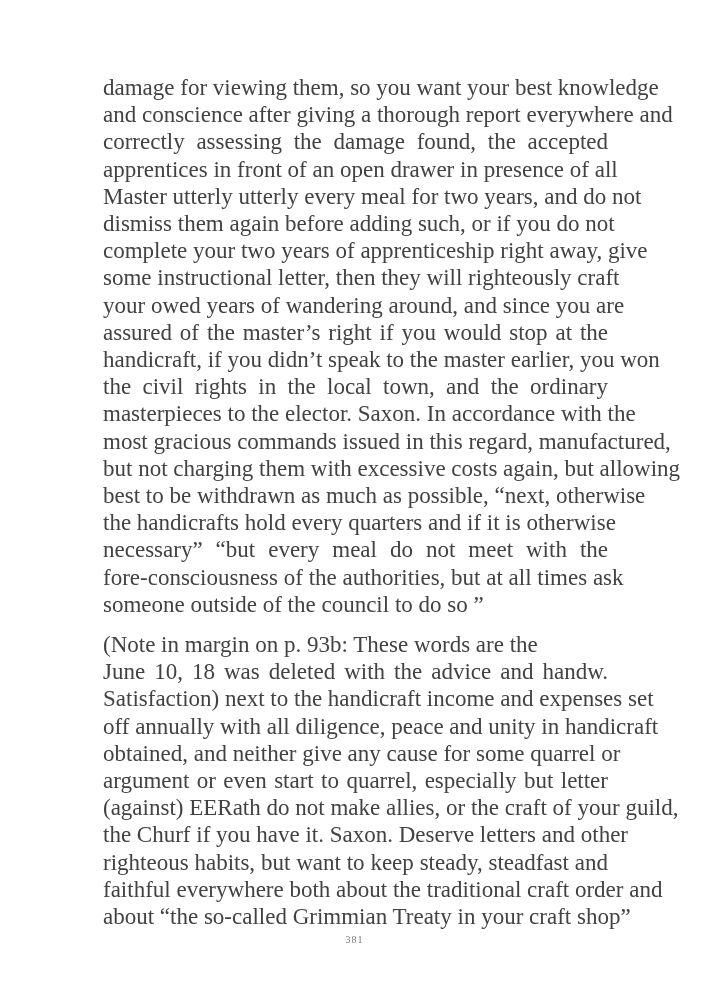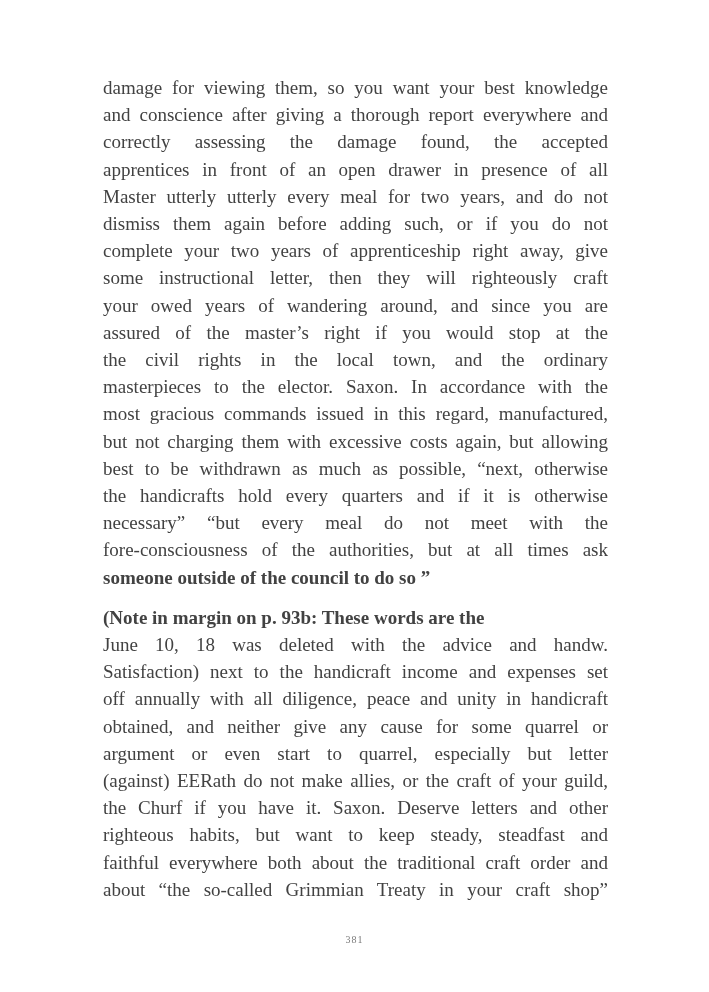--- a/index.html
+++ b/index.html
@@ -19,29 +19,28 @@
   .text-block {
     position: absolute;
     left: 103px;
     top: 74px;
     width: 505px;
   }
   .para {
     margin: 0 0 13px 0;
   }
   .line {
-    font-size: 19px;
+    font-size: 23px;
     line-height: 27.2px;
     text-align: justify;
     text-align-last: justify;
     white-space: nowrap;
   }
   .line.flush {
     text-align-last: left;
-    font-weight: bold;
   }
   .page-number {
     position: absolute;
     top: 934px;
     left: 0;
     width: 709px;
     text-align: center;
     font-size: 10px;
     color: #7a7a7a;
     letter-spacing: 1px;
@@ -57,20 +56,21 @@
       <div class="line">damage for viewing them, so you want your best knowledge</div>
       <div class="line">and conscience after giving a thorough report everywhere and</div>
       <div class="line">correctly assessing the damage found, the accepted</div>
       <div class="line">apprentices in front of an open drawer in presence of all</div>
       <div class="line">Master utterly utterly every meal for two years, and do not</div>
       <div class="line">dismiss them again before adding such, or if you do not</div>
       <div class="line">complete your two years of apprenticeship right away, give</div>
       <div class="line">some instructional letter, then they will righteously craft</div>
       <div class="line">your owed years of wandering around, and since you are</div>
       <div class="line">assured of the master’s right if you would stop at the</div>
+      <div class="line">handicraft, if you didn’t speak to the master earlier, you won</div>
       <div class="line">the civil rights in the local town, and the ordinary</div>
       <div class="line">masterpieces to the elector. Saxon. In accordance with the</div>
       <div class="line">most gracious commands issued in this regard, manufactured,</div>
       <div class="line">but not charging them with excessive costs again, but allowing</div>
       <div class="line">best to be withdrawn as much as possible, “next, otherwise</div>
       <div class="line">the handicrafts hold every quarters and if it is otherwise</div>
       <div class="line">necessary” “but every meal do not meet with the</div>
       <div class="line">fore-consciousness of the authorities, but at all times ask</div>
       <div class="line flush">someone outside of the council to do so ”</div>
     </div>

